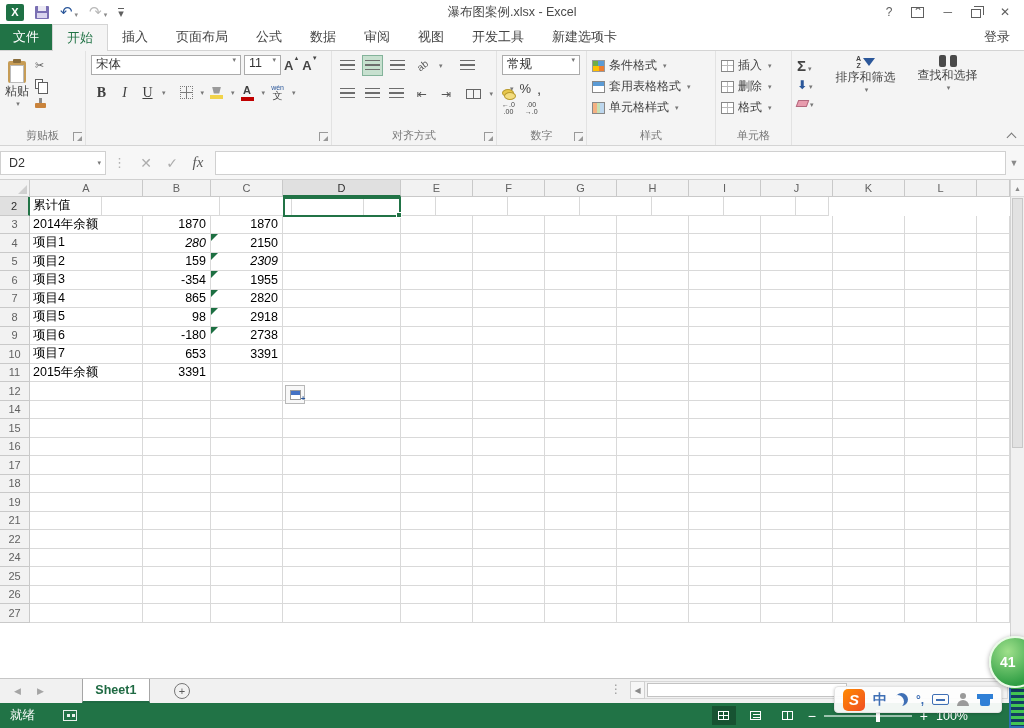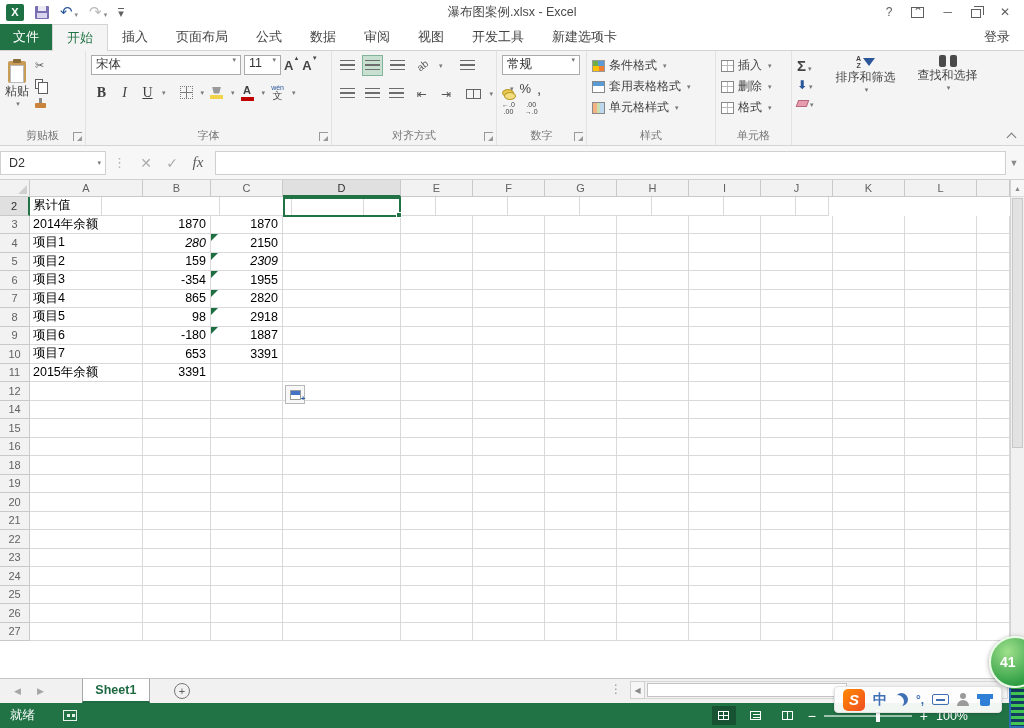--- a/index.html
+++ b/index.html
@@ -277,21 +277,20 @@
         </span>
         <span class="dd">▾</span>
       <span class="btn21">
           <span class="colorbar">
             <span style="font-size:7px;color:#2b579a">wén</span>
             <span style="font-size:10px">文</span>
           </span>
         </span>
         <span class="dd">▾</span>
     </div>
-    <span class="grplabel">字体</span>
     <span class="dlg"></span>
   </div>
 
   <div class="grp" style="width:165px">
     <div class="row" style="gap:4px">
       <span class="btn21">
           <span class="lines"></span>
         </span>
       <span class="btn21 selbox">
           <span class="lines"></span>
@@ -598,21 +597,21 @@
       <div class="grow">
         <div class="rowhdr">9</div>
         <div class="cell txt" style="width: 113px;">
           <span>项目6</span>
         </div>
         <div class="cell num" style="width: 68px;">
           <span>-180</span>
         </div>
         <div class="cell num" style="width: 72px;">
           <span class="tri"></span>
-          <span>1887</span>
+          <span>2738</span>
         </div>
         <div class="cell" style="width: 118px;"></div>
         <div class="cell" style="width: 72px;"></div>
         <div class="cell" style="width: 72px;"></div>
         <div class="cell" style="width: 72px;"></div>
         <div class="cell" style="width: 72px;"></div>
         <div class="cell" style="width: 72px;"></div>
         <div class="cell" style="width: 72px;"></div>
         <div class="cell" style="width: 72px;"></div>
         <div class="cell" style="width: 72px;"></div>
@@ -718,20 +717,36 @@
         <div class="cell" style="width: 72px;"></div>
         <div class="cell" style="width: 72px;"></div>
         <div class="cell" style="width: 72px;"></div>
         <div class="cell" style="width: 72px;"></div>
         <div class="cell" style="width: 72px;"></div>
         <div class="cell" style="width: 72px;"></div>
         <div class="cell" style="width: 72px;"></div>
         <div class="cell" style="width: 33px;"></div>
       </div>
       <div class="grow">
+        <div class="rowhdr">17</div>
+        <div class="cell txt" style="width: 113px;"></div>
+        <div class="cell" style="width: 68px;"></div>
+        <div class="cell" style="width: 72px;"></div>
+        <div class="cell" style="width: 118px;"></div>
+        <div class="cell" style="width: 72px;"></div>
+        <div class="cell" style="width: 72px;"></div>
+        <div class="cell" style="width: 72px;"></div>
+        <div class="cell" style="width: 72px;"></div>
+        <div class="cell" style="width: 72px;"></div>
+        <div class="cell" style="width: 72px;"></div>
+        <div class="cell" style="width: 72px;"></div>
+        <div class="cell" style="width: 72px;"></div>
+        <div class="cell" style="width: 33px;"></div>
+      </div>
+      <div class="grow">
         <div class="rowhdr">18</div>
         <div class="cell txt" style="width: 113px;"></div>
         <div class="cell" style="width: 68px;"></div>
         <div class="cell" style="width: 72px;"></div>
         <div class="cell" style="width: 118px;"></div>
         <div class="cell" style="width: 72px;"></div>
         <div class="cell" style="width: 72px;"></div>
         <div class="cell" style="width: 72px;"></div>
         <div class="cell" style="width: 72px;"></div>
         <div class="cell" style="width: 72px;"></div>
@@ -750,69 +765,37 @@
         <div class="cell" style="width: 72px;"></div>
         <div class="cell" style="width: 72px;"></div>
         <div class="cell" style="width: 72px;"></div>
         <div class="cell" style="width: 72px;"></div>
         <div class="cell" style="width: 72px;"></div>
         <div class="cell" style="width: 72px;"></div>
         <div class="cell" style="width: 72px;"></div>
         <div class="cell" style="width: 33px;"></div>
       </div>
       <div class="grow">
-        <div class="rowhdr">20</div>
-        <div class="cell txt" style="width: 113px;"></div>
-        <div class="cell" style="width: 68px;"></div>
-        <div class="cell" style="width: 72px;"></div>
-        <div class="cell" style="width: 118px;"></div>
-        <div class="cell" style="width: 72px;"></div>
-        <div class="cell" style="width: 72px;"></div>
-        <div class="cell" style="width: 72px;"></div>
-        <div class="cell" style="width: 72px;"></div>
-        <div class="cell" style="width: 72px;"></div>
-        <div class="cell" style="width: 72px;"></div>
-        <div class="cell" style="width: 72px;"></div>
-        <div class="cell" style="width: 72px;"></div>
-        <div class="cell" style="width: 33px;"></div>
-      </div>
-      <div class="grow">
         <div class="rowhdr">21</div>
         <div class="cell txt" style="width: 113px;"></div>
         <div class="cell" style="width: 68px;"></div>
         <div class="cell" style="width: 72px;"></div>
         <div class="cell" style="width: 118px;"></div>
         <div class="cell" style="width: 72px;"></div>
         <div class="cell" style="width: 72px;"></div>
         <div class="cell" style="width: 72px;"></div>
         <div class="cell" style="width: 72px;"></div>
         <div class="cell" style="width: 72px;"></div>
         <div class="cell" style="width: 72px;"></div>
         <div class="cell" style="width: 72px;"></div>
         <div class="cell" style="width: 72px;"></div>
         <div class="cell" style="width: 33px;"></div>
       </div>
       <div class="grow">
         <div class="rowhdr">22</div>
-        <div class="cell txt" style="width: 113px;"></div>
-        <div class="cell" style="width: 68px;"></div>
-        <div class="cell" style="width: 72px;"></div>
-        <div class="cell" style="width: 118px;"></div>
-        <div class="cell" style="width: 72px;"></div>
-        <div class="cell" style="width: 72px;"></div>
-        <div class="cell" style="width: 72px;"></div>
-        <div class="cell" style="width: 72px;"></div>
-        <div class="cell" style="width: 72px;"></div>
-        <div class="cell" style="width: 72px;"></div>
-        <div class="cell" style="width: 72px;"></div>
-        <div class="cell" style="width: 72px;"></div>
-        <div class="cell" style="width: 33px;"></div>
-      </div>
-      <div class="grow">
-        <div class="rowhdr">23</div>
         <div class="cell txt" style="width: 113px;"></div>
         <div class="cell" style="width: 68px;"></div>
         <div class="cell" style="width: 72px;"></div>
         <div class="cell" style="width: 118px;"></div>
         <div class="cell" style="width: 72px;"></div>
         <div class="cell" style="width: 72px;"></div>
         <div class="cell" style="width: 72px;"></div>
         <div class="cell" style="width: 72px;"></div>
         <div class="cell" style="width: 72px;"></div>
         <div class="cell" style="width: 72px;"></div>

